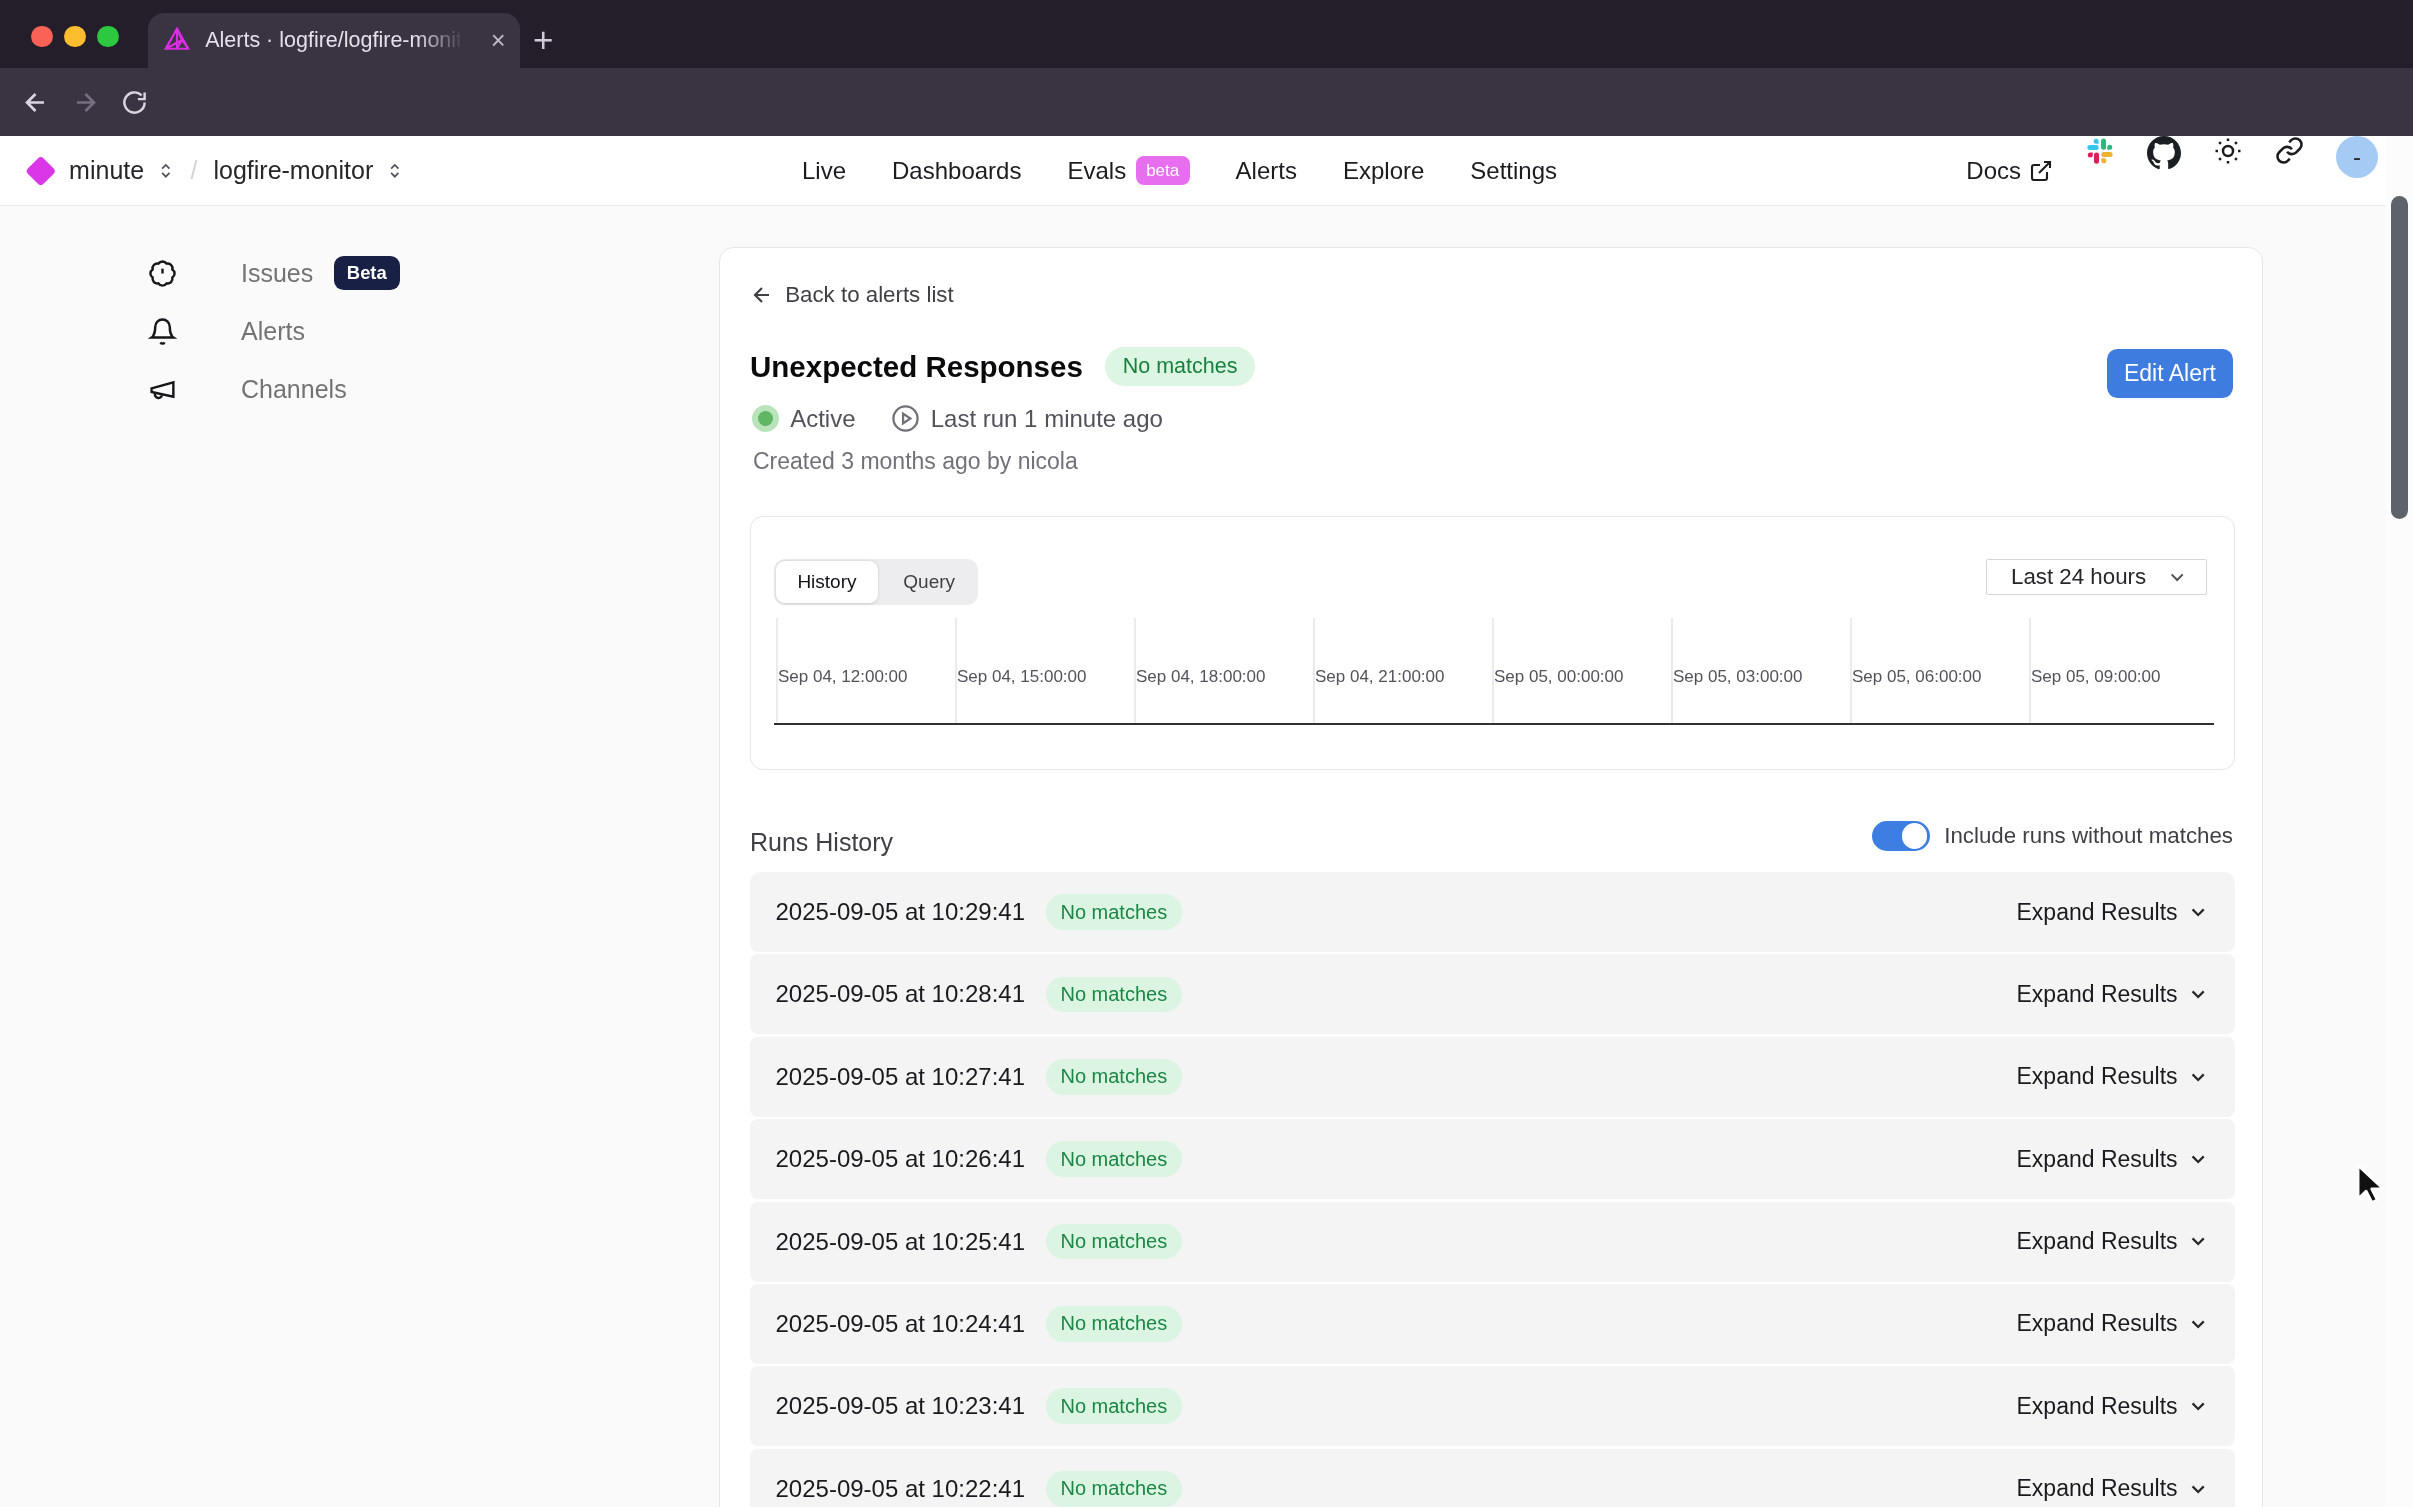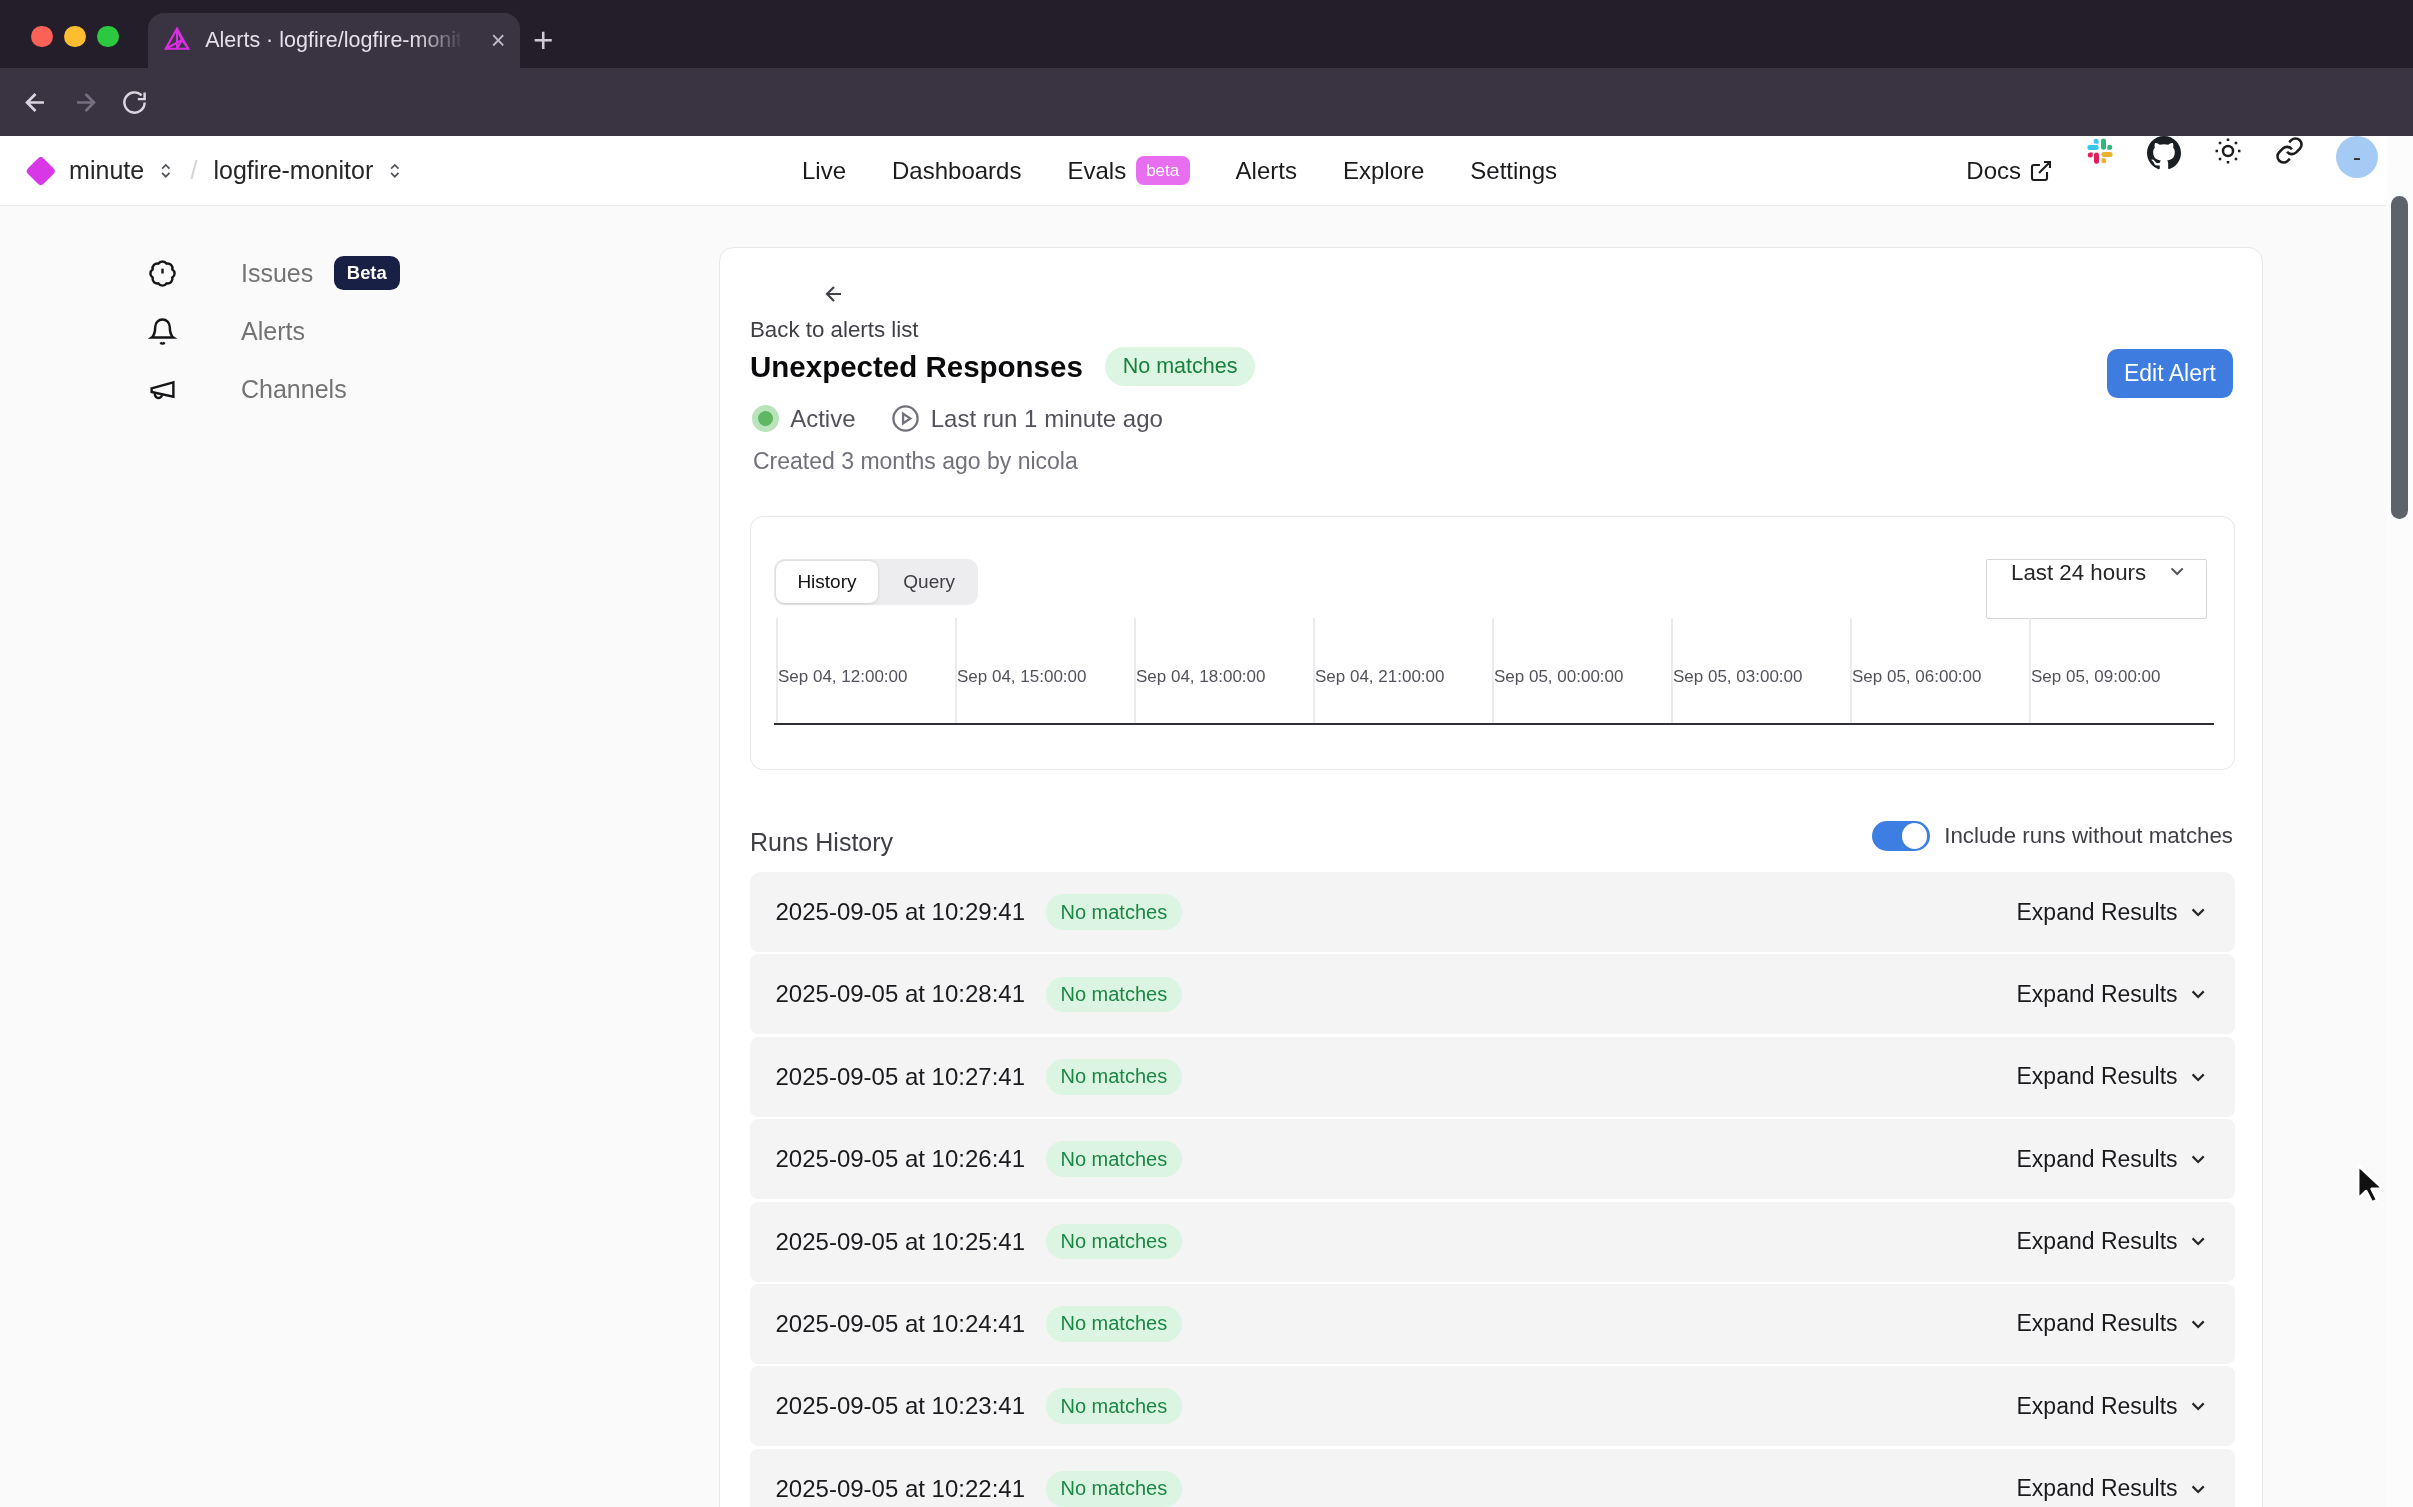--- a/index.html
+++ b/index.html
@@ -43,40 +43,40 @@
 
   
   .sidebar{position:absolute;left:148px;top:252px;}
   .side-item{display:flex;align-items:center;gap:16px;height:42px;margin-bottom:16px;cursor:pointer;}
   .side-label{font-size:25px;color:#737373;margin-left:48px;}
   .side-badge{background:#192045;color:#fff;font-size:18.4px;font-weight:700;border-radius:9.6px;padding:5.6px 12.8px;margin-left:4.8px;}
 
   
   .card{position:absolute;left:719px;top:247px;width:1544px;height:1309px;background:#fff;
         border:1.6px solid #e7e7ea;border-radius:14.4px;box-sizing:border-box;}
-  .back-row{position:absolute;left:30px;top:34px;display:flex;align-items:center;gap:11.2px;cursor:pointer;flex-direction:column;}
+  .back-row{position:absolute;left:30px;top:34px;display:flex;align-items:center;gap:11.2px;cursor:pointer;}
   .back-label{font-size:22.3px;color:#3f3f46;}
   .title-row{position:absolute;left:30px;top:99px;display:flex;align-items:center;}
   .alert-title{font-size:29.5px;font-weight:700;color:#0a0a0c;}
   .pill-green{background:#ddf5e3;color:#17813d;font-size:21.5px;border-radius:21px;padding:7.2px 17.6px;margin-left:22.3px;}
   .edit-btn{position:absolute;right:29px;top:101px;width:126px;height:49px;background:#3e7ce0;color:#fff;
             font-size:23px;border-radius:10.4px;display:flex;align-items:center;justify-content:center;cursor:pointer;}
   .status-row{position:absolute;left:32px;top:156px;display:flex;align-items:center;gap:35px;}
   .status-chunk{display:flex;align-items:center;gap:11.2px;font-size:24px;color:#52525b;}
   .dot-outer{width:27px;height:27px;border-radius:50%;background:#b9e3bb;display:flex;align-items:center;justify-content:center;}
   .dot-inner{width:15px;height:15px;border-radius:50%;background:#5fb763;}
   .created{position:absolute;left:33px;top:200px;font-size:23px;color:#71717a;}
 
   
   .panel{position:absolute;left:30px;top:268px;width:1485px;height:254px;border:1.6px solid #e7e7ea;border-radius:12.8px;box-sizing:border-box;}
   .seg{position:absolute;left:23px;top:42px;height:46px;background:#ededef;border-radius:11.2px;display:inline-flex;align-items:center;}
   .seg-btn{height:42px;margin:2.4px;padding:0 21px;display:flex;align-items:center;font-size:19px;border-radius:8.8px;color:#3f3f46;cursor:pointer;}
   .seg-btn.active{background:#fff;color:#131316;font-weight:500;box-shadow:0 0.8px 3.2px rgba(0,0,0,.14);}
-  .range-select{position:absolute;right:27px;top:42px;width:221px;height:60px;border:1.6px solid #d6d6da;border-radius:2px;
-                box-sizing:border-box;display:flex;align-items:flex-start;padding:0 17.6px 0 24px;cursor:pointer;}
+  .range-select{position:absolute;right:27px;top:42px;width:221px;height:36px;border:1.6px solid #d6d6da;border-radius:2px;
+                box-sizing:border-box;display:flex;align-items:center;padding:0 17.6px 0 24px;cursor:pointer;}
   .range-label{font-size:22.3px;color:#27272a;flex:1;}
   .plot{position:absolute;left:23px;top:101px;width:1440px;height:136px;}
   .ticks{display:flex;padding-left:2.4px;}
   .tick{width:179px;display:flex;flex-direction:row;align-items:center;}
   .gridline{width:1.6px;height:105px;background:#ebebee;}
   .tick-label{margin-top:12.8px;font-size:17px;color:#52525b;white-space:nowrap;}
   .baseline{position:absolute;left:0;top:105px;width:1440px;height:2.4px;background:#2f2f34;}
 
   
   .runs-head{position:absolute;left:30px;top:580px;font-size:25px;color:#3f3f46;}

